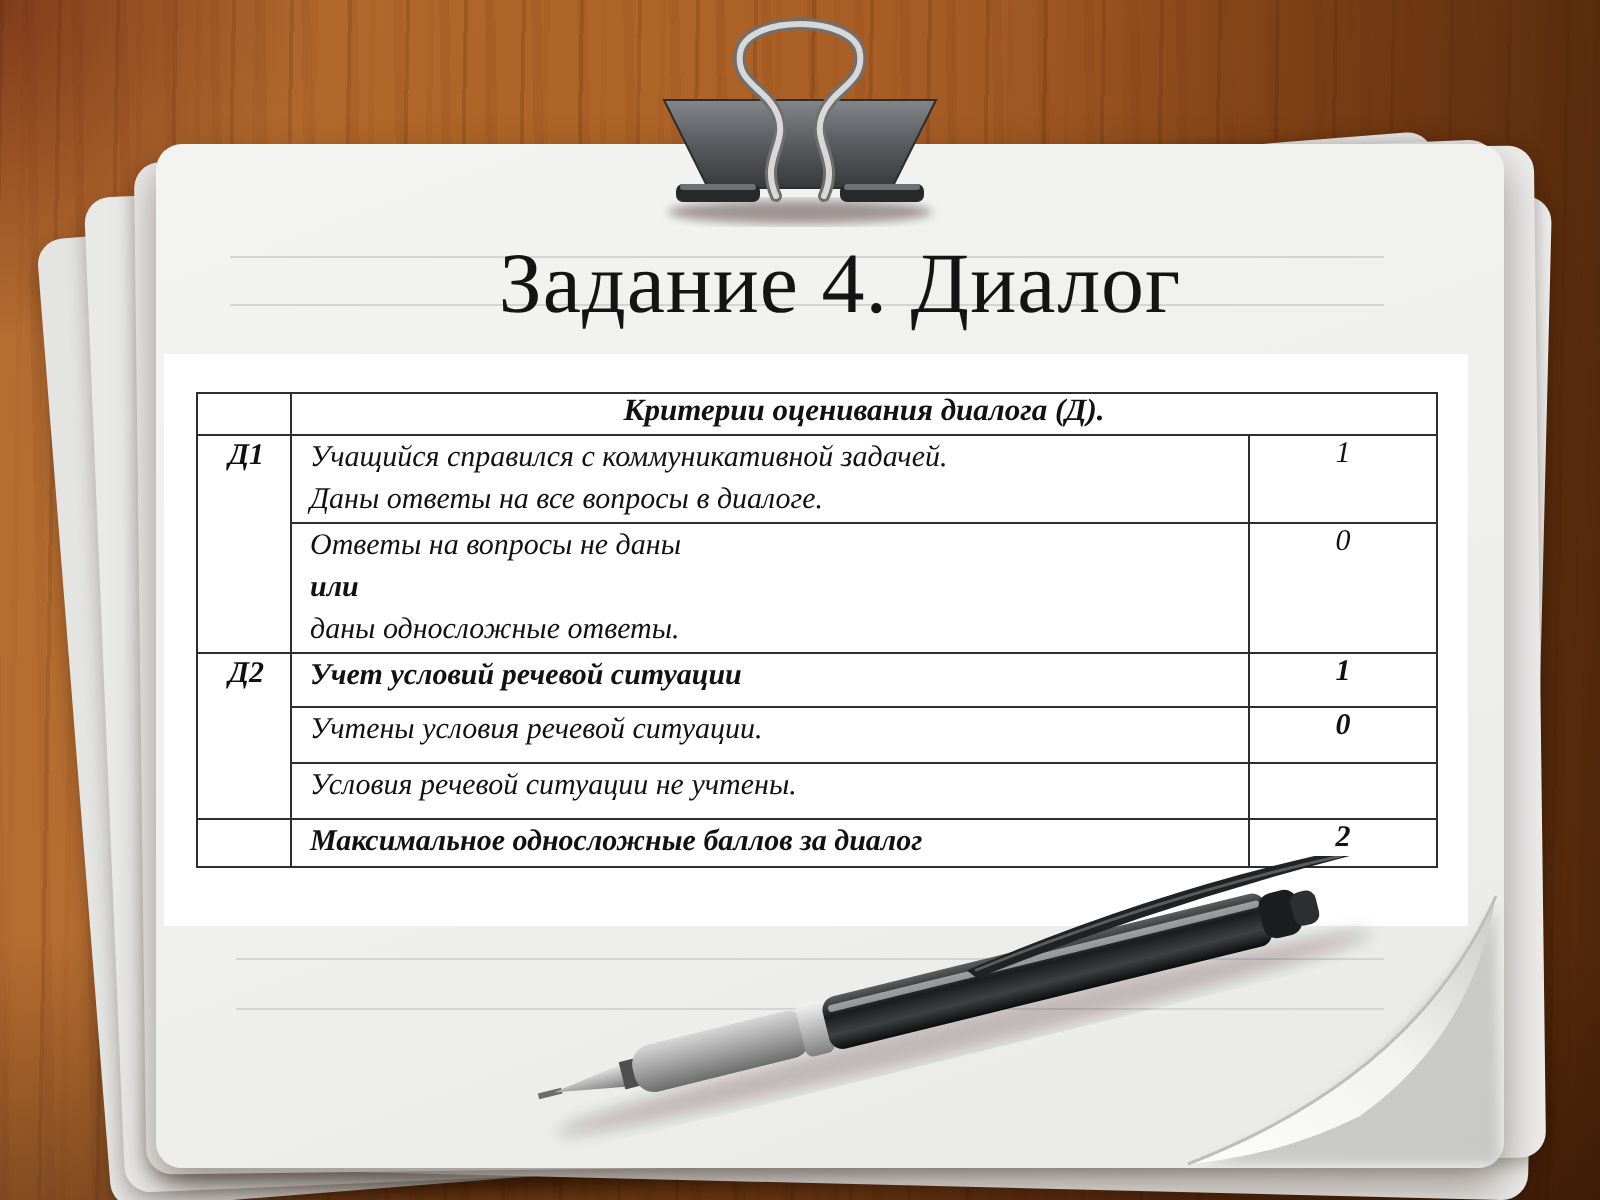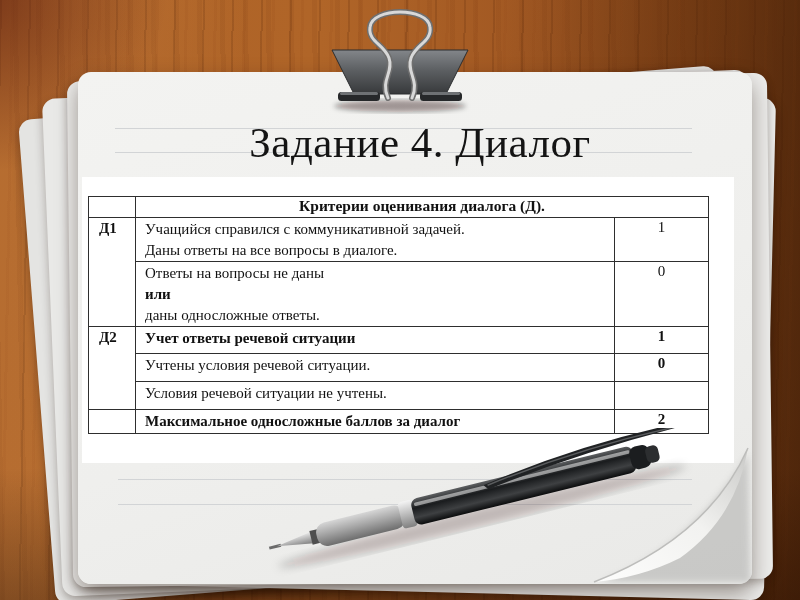--- a/index.html
+++ b/index.html
@@ -28,27 +28,27 @@
   .rule2{top:152px;left:115px;width:577px;}
   .rule3{top:479px;left:118px;width:574px;}
   .rule4{top:504px;left:118px;width:574px;}
   .title{
     position:absolute;left:90px;top:118px;width:660px;z-index:13;
     text-align:center;font-size:43px;color:#141414;letter-spacing:.5px;
     font-family:"Liberation Serif", serif;
   }
   .tableBox{position:absolute;left:82px;top:177px;width:652px;height:286px;background:#ffffff;z-index:12;}
   table.crit{
-    position:absolute;left:88px;top:196px;width:620px;z-index:14;
+    position:absolute;left:98px;top:196px;width:620px;z-index:14;
     border-collapse:collapse;table-layout:fixed;
-    font-family:"Liberation Serif", serif;font-size:15px;color:#111;
+    font-family:"Liberation Serif", serif;font-size:15px;color:#111;font-style:italic;
   }
   table.crit td{border:1.5px solid #2e2e2e;vertical-align:top;overflow:hidden;}
   td.hdr{text-align:center;font-weight:bold;font-size:15.5px;padding:0;height:20px;}
-  td.code{font-weight:bold;padding:2px 0 0 10px;}
+  td.code{font-weight:bold;padding:2px 13px 0 10px;text-align:right;}
   td.txt{padding:1px 6px 0 9px;line-height:21px;}
   td.score{text-align:center;padding-top:1px;}
   .b{font-weight:bold;}
   .r1{height:42px;} .r2{height:64px;} .r3{height:27px;}
   .r4{height:28px;margin-top:16px;} .r5{height:28px;margin-left:44px;} .r6{height:24px;}
   .clipSvg{position:absolute;left:322px;top:0;width:156px;height:116px;z-index:30;}
   .penSvg{position:absolute;left:240px;top:428px;width:460px;height:168px;z-index:40;}
   .curlSvg{position:absolute;left:558px;top:428px;width:200px;height:160px;z-index:15;}
 </style>
 </head>
@@ -109,21 +109,21 @@
     <tr class="r2">
       <td class="txt">
         <div>Ответы на вопросы не даны</div>
         <div class="b">или</div>
         <div>даны односложные ответы.</div>
       </td>
       <td class="score">0</td>
     </tr>
     <tr class="r3">
       <td class="code" rowspan="3">Д2</td>
-      <td class="txt b">Учет ответы речевой ситуации</td>
+      <td class="txt b">Учет условий речевой ситуации</td>
       <td class="score b">1</td>
     </tr>
     <tr class="r4">
       <td class="txt">Учтены условия речевой ситуации.</td>
       <td class="score b">0</td>
     </tr>
     <tr class="r5">
       <td class="txt">Условия речевой ситуации не учтены.</td>
       <td class="score"></td>
     </tr>

